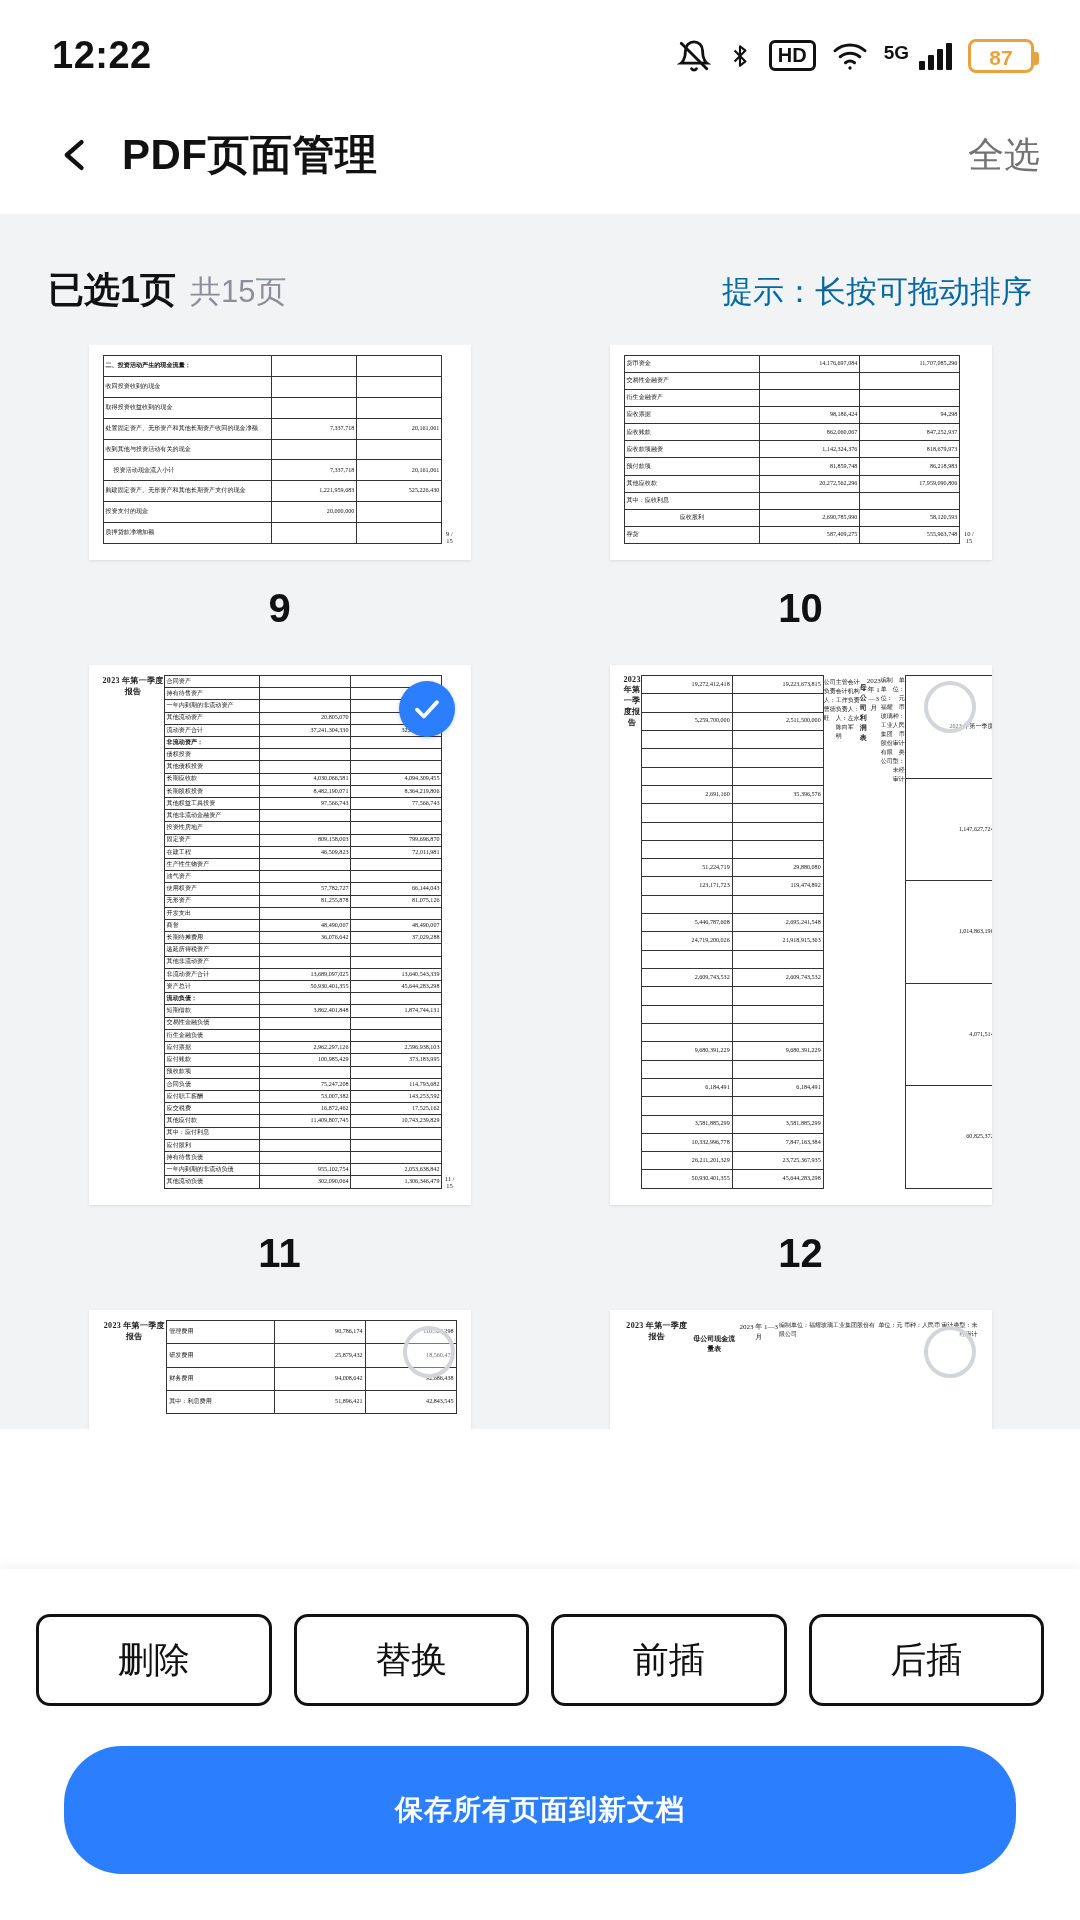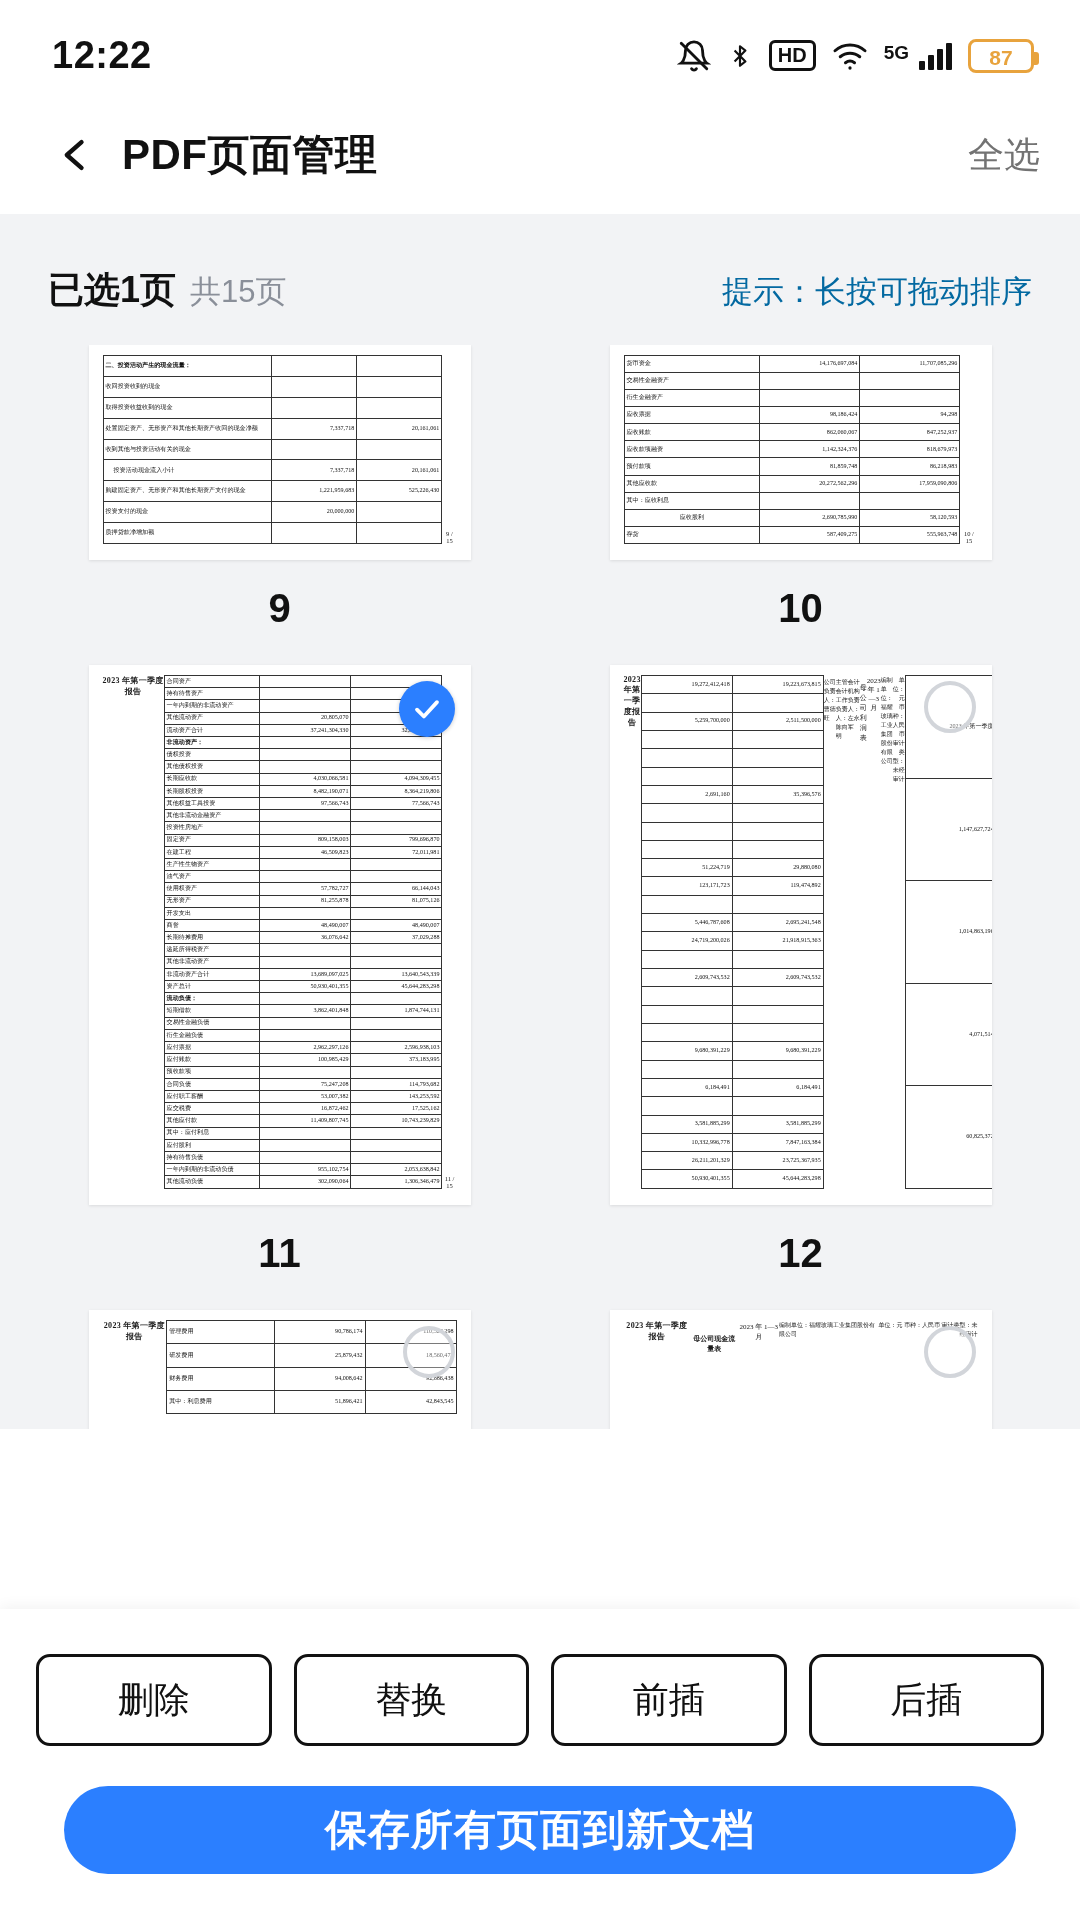--- a/index.html
+++ b/index.html
@@ -304,25 +304,25 @@
     align-items: center;
     justify-content: center;
     font-size: 36px;
     color: #111;
     background: #fff;
     box-sizing: border-box;
     margin-top: 11px;
   }
   .save-btn {
     margin-top: 40px;
-    height: 88px;
+    height: 128px;
     border-radius: 58px;
     background: #2B7FFF;
     color: #fff;
-    font-size: 42px;
+    font-size: 28px;
     font-weight: 700;
     display: flex;
     align-items: center;
     justify-content: center;
     margin-left: 28px;
     margin-right: 28px;
     letter-spacing: 1px;
   }
 </style>
 </head>
@@ -885,21 +885,21 @@
                   <td class="num">50,930,401,355</td>
                   <td class="num">45,644,283,298</td>
                 </tr>
               </tbody>
             </table>
           <div class="sig-row">
             <span>公司负责人：曹德旺</span>
             <span>主管会计工作负责人：陈向明</span>
             <span>会计机构负责人：左永军</span>
           </div>
-          <div class="doc-sub" style="margin-top:8px;font-weight:400">母公司利润表</div>
+          <div class="doc-sub" style="margin-top:8px;font-weight:700">母公司利润表</div>
           <div class="doc-sub">2023 年 1—3 月</div>
           <div class="doc-meta">编制单位：福耀玻璃工业集团股份有限公司</div>
           <div class="doc-meta right">单位：元  币种：人民币  审计类型：未经审计</div>
           <table class="t" id="p12b">
               <tbody>
                 <tr>
                   <td>项目</td>
                   <td class="num" style="width: 86px;">2023 年第一季度</td>
                   <td class="num" style="width: 86px;">2022 年第一季度</td>
                 </tr>

